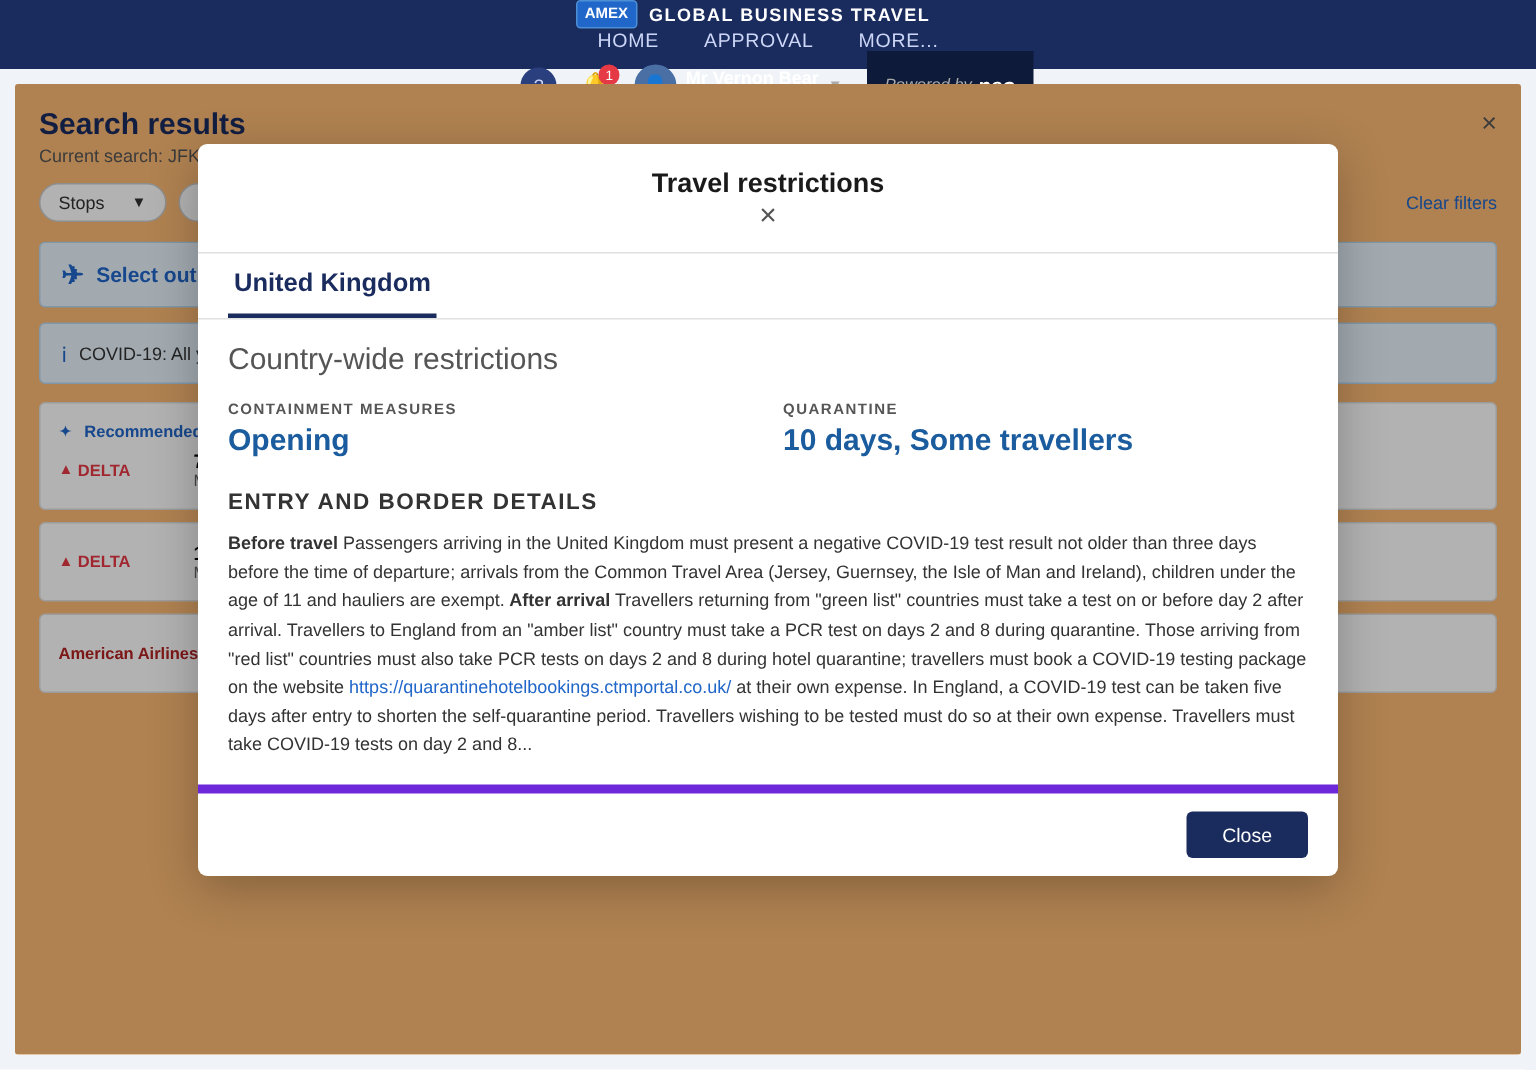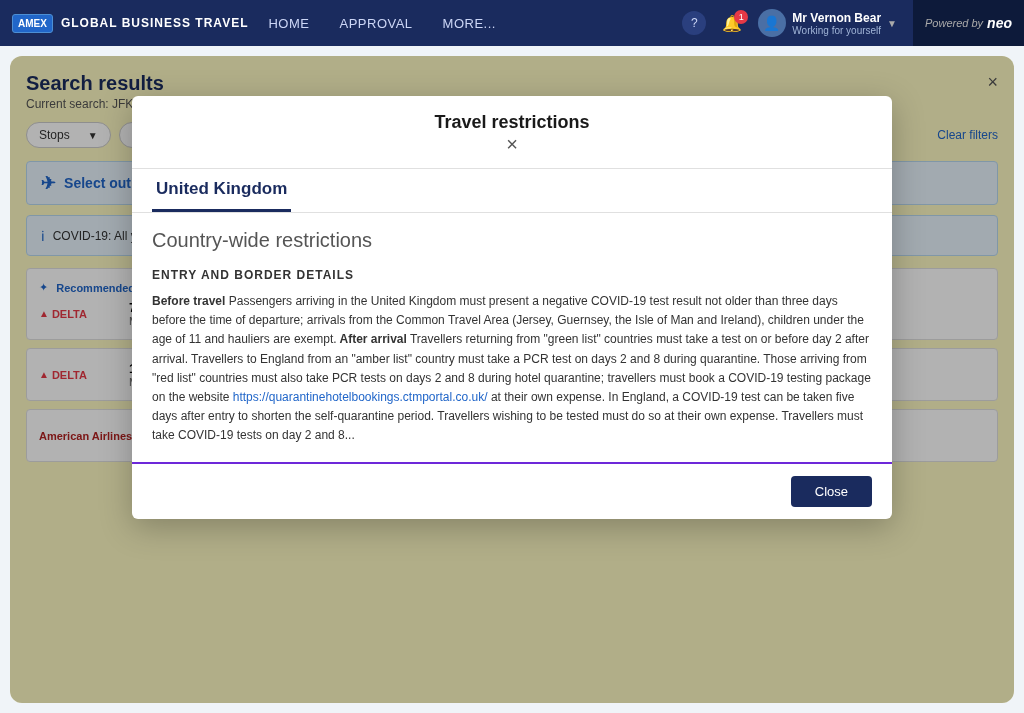--- a/index.html
+++ b/index.html
@@ -6,20 +6,21 @@
     body { font-family: Arial, sans-serif; font-size: 13px; background: #f0f4f8; width: 1024px; height: 713px; overflow: hidden; }
 
     
     .navbar {
       background: #1a2b5e;
       display: flex;
       align-items: center;
       height: 46px;
       padding: 0 12px;
       color: white;
+      flex-direction: column;
     }
     .navbar-brand {
       display: flex;
       align-items: center;
       gap: 8px;
       margin-right: 20px;
     }
     .amex-logo {
       background: #2166c9;
       color: white;
@@ -101,23 +102,23 @@
       display: flex;
       align-items: center;
       gap: 4px;
       margin-right: -12px;
       font-style: italic;
     }
     .neo-text { color: white; font-weight: bold; font-size: 14px; }
 
     
     .main-container {
-      background: #fef9c3;
+      background: #fdba74;
       margin: 10px;
-      border-radius: 12px;
+      border-radius: 2px;
       padding: 16px;
       height: calc(713px - 46px - 20px);
       overflow: hidden;
       position: relative;
     }
 
     .search-results-header {
       display: flex;
       justify-content: space-between;
       align-items: flex-start;
@@ -390,21 +391,21 @@
     }
 
     .measure-value {
       font-size: 20px;
       font-weight: bold;
     }
     .measure-value.opening { color: #1a5c9e; }
     .measure-value.quarantine { color: #1a5c9e; }
 
     .entry-section-title {
-      font-size: 12px;
+      font-size: 15px;
       font-weight: bold;
       letter-spacing: 1px;
       text-transform: uppercase;
       color: #333;
       margin-bottom: 10px;
     }
 
     .entry-text {
       font-size: 12px;
       color: #333;
@@ -416,21 +417,21 @@
     .link-blue {
       color: #2166c9;
       text-decoration: none;
       text-align: right;
     }
 
     .modal-footer {
       padding: 12px 20px;
       display: flex;
       justify-content: flex-end;
-      border-top: 2px solid #6d28d9;
+      border-top: 6px solid #6d28d9;
     }
 
     .close-btn-footer {
       background: #1a2b5e;
       color: white;
       border: none;
       border-radius: 4px;
       padding: 8px 24px;
       font-size: 13px;
       cursor: pointer;
@@ -589,20 +590,30 @@
         <button class="modal-close">×</button>
       </div>
 
       <div class="modal-tabs">
         <div class="modal-tab active">United Kingdom</div>
       </div>
 
       <div class="modal-body">
         <div class="section-title">Country-wide restrictions</div>
 
+        <div class="measures-grid">
+          <div>
+            <div class="measure-label">CONTAINMENT MEASURES</div>
+            <div class="measure-value opening">Opening</div>
+          </div>
+          <div>
+            <div class="measure-label">QUARANTINE</div>
+            <div class="measure-value quarantine">10 days, Some travellers</div>
+          </div>
+        </div>
 
         <div class="entry-section-title">ENTRY AND BORDER DETAILS</div>
         <div class="entry-text">
           <strong>Before travel</strong><span> Passengers arriving in the United Kingdom must present a negative COVID-19 test result not older than three days before the time of departure; arrivals from the Common Travel Area (Jersey, Guernsey, the Isle of Man and Ireland), children under the age of 11 and hauliers are exempt.</span><strong> After arrival</strong><span> Travellers returning from "green list" countries must take a test on or before day 2 after arrival. Travellers to England from an "amber list" country must take a PCR test on days 2 and 8 during quarantine. Those arriving from "red list" countries must also take PCR tests on days 2 and 8 during hotel quarantine; travellers must book a COVID-19 testing package on the website</span>
           <a class="link-blue">https://quarantinehotelbookings.ctmportal.co.uk/</a>
           <span> at their own expense. In England, a COVID-19 test can be taken five days after entry to shorten the self-quarantine period. Travellers wishing to be tested must do so at their own expense. Travellers must take COVID-19 tests on day 2 and 8...</span>
         </div>
       </div>
 
       <div class="modal-footer">

